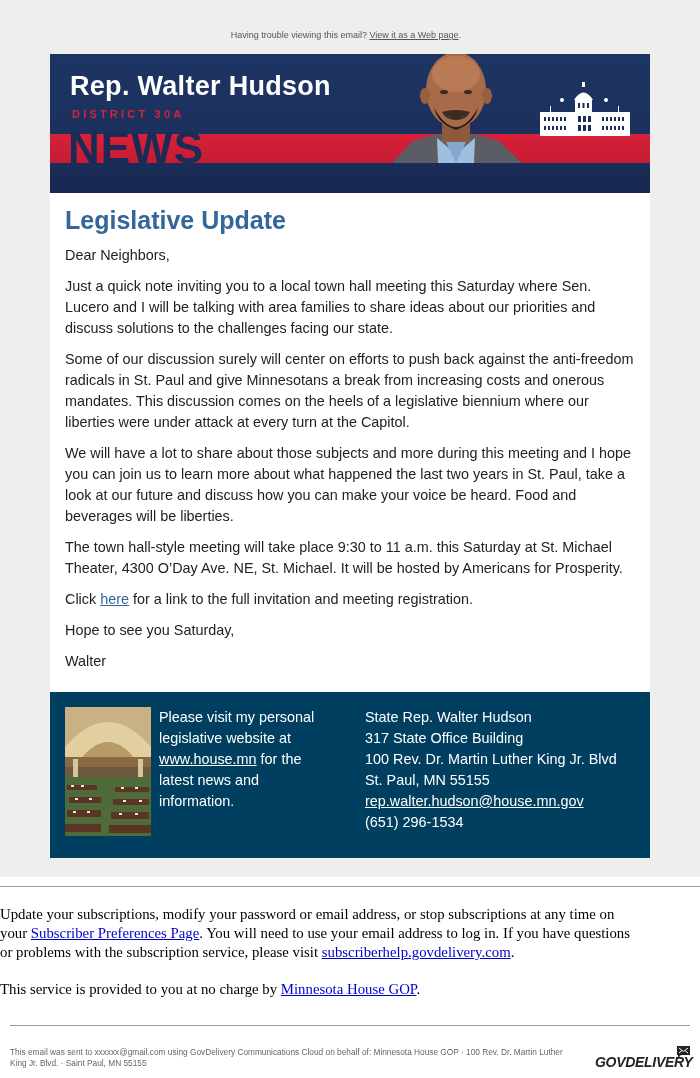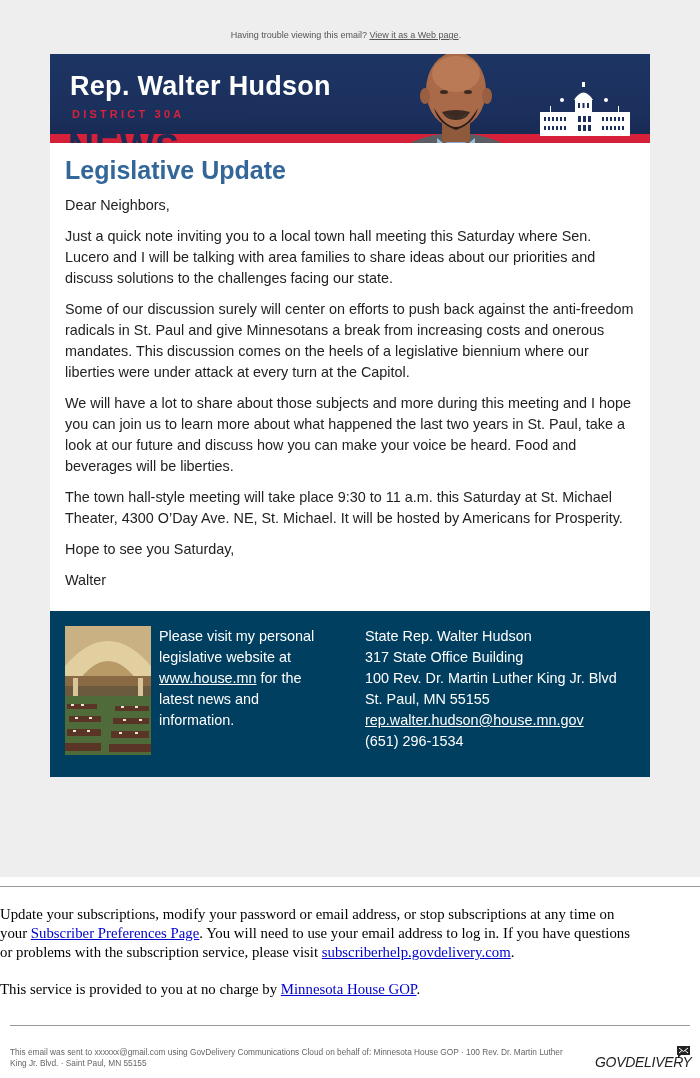--- a/index.html
+++ b/index.html
@@ -6,27 +6,27 @@
   html, body { width: 700px; height: 1078px; background: #ffffff; overflow: hidden; }
   body { font-family: "Liberation Sans", sans-serif; color: #222; }
 
   .outer { background: #eeeeee; width: 700px; height: 877px; position: relative; }
   .preheader { position: absolute; top: 30px; left: 0; width: 692px; text-align: center; font-size: 9px; color: #555; }
   .preheader a { color: #555; text-decoration: underline; }
 
   .card { position: absolute; top: 54px; left: 50px; width: 600px; background: #fff; }
 
   
-  .banner { position: relative; width: 600px; height: 89px; overflow: hidden;
+  .banner { position: relative; width: 600px; height: 139px; overflow: hidden;
             background: linear-gradient(180deg, #1d3563 0%, #1b2f5c 70%, #17284f 100%); }
   .banner .redband { position: absolute; left: 0; top: 80px; width: 600px; height: 29px;
                      background: linear-gradient(180deg, #d8213a 0%, #c41c33 100%); }
   .banner .rep-name { position: absolute; left: 20px; top: 17px; font-size: 27px; font-weight: bold; color: #ffffff; letter-spacing: 0.3px; }
   .banner .district { position: absolute; left: 22px; top: 54px; font-size: 11px; font-weight: bold; color: #d8213a; letter-spacing: 3.2px; }
-  .banner .news { position: absolute; left: 18px; top: 72px; font-size: 36px; font-weight: bold; color: #1b2b55; letter-spacing: 1px; line-height: 44px; text-decoration: underline; }
+  .banner .news { position: absolute; left: 18px; top: 72px; font-size: 44px; font-weight: bold; color: #1b2b55; letter-spacing: 1px; line-height: 44px; }
   .portrait { position: absolute; left: 332px; top: 0; width: 148px; height: 109px; }
   .capitol { position: absolute; left: 488px; top: 28px; width: 94px; height: 54px; }
 
   
   .content { padding: 12px 15px 20px 15px; }
   .headline { font-size: 25px; font-weight: bold; color: #336699; margin-bottom: 10px; line-height: 30px; }
   .content p { font-size: 14.4px; line-height: 21px; color: #222; margin-bottom: 10px; }
   .content a { color: #336699; text-decoration: underline; }
 
   
@@ -38,21 +38,21 @@
   .contact div { white-space: nowrap; }
 
   
   .hr1 { position: absolute; top: 886px; left: 0; width: 700px; height: 1px; background: #999; }
   .sub { position: absolute; top: 905px; left: 0; width: 640px; font-family: "Liberation Serif", serif; font-size: 14.8px; line-height: 19px; color: #000; }
   .sub a { color: #1a0dab; color: #0000cc; text-decoration: underline; }
   .sub p { margin-bottom: 18px; }
   .hr2 { position: absolute; top: 1025px; left: 10px; width: 680px; height: 1px; background: #999; }
   .legal { position: absolute; top: 1047px; left: 10px; width: 570px; font-size: 8.3px; line-height: 11px; color: #666; }
   .gd-logo { position: absolute; top: 1046px; left: 595px; width: 100px; height: 28px; }
-  .gd-logo .txt { position: absolute; left: 0; top: 8px; font-size: 14px; font-weight: normal; font-style: italic; color: #222; letter-spacing: -0.3px; }
+  .gd-logo .txt { position: absolute; left: 0; top: 8px; font-size: 14px; font-weight: bold; font-style: italic; color: #222; letter-spacing: -0.3px; }
   .gd-logo svg { position: absolute; left: 82px; top: 0; }
 </style>
 </head>
 <body>
 
 <div class="outer">
   <div class="preheader">
     <span>Having trouble viewing this email? </span><a href="#">View it as a Web page</a><span>.</span>
   </div>
 
@@ -126,20 +126,21 @@
       </svg>
     </div>
 
     <div class="content">
       <h1 class="headline">Legislative Update</h1>
       <p>Dear Neighbors,</p>
       <p>Just a quick note inviting you to a local town hall meeting this Saturday where Sen. Lucero and I will be talking with area families to share ideas about our priorities and discuss solutions to the challenges facing our state.</p>
       <p>Some of our discussion surely will center on efforts to push back against the anti-freedom radicals in St. Paul and give Minnesotans a break from increasing costs and onerous mandates. This discussion comes on the heels of a legislative biennium where our liberties were under attack at every turn at the Capitol.</p>
       <p>We will have a lot to share about those subjects and more during this meeting and I hope you can join us to learn more about what happened the last two years in St. Paul, take a look at our future and discuss how you can make your voice be heard. Food and beverages will be liberties.</p>
       <p>The town hall-style meeting will take place 9:30 to 11 a.m. this Saturday at St. Michael Theater, 4300 O’Day Ave. NE, St. Michael. It will be hosted by Americans for Prosperity.</p>
+      <p><span>Click </span><a href="#">here</a><span> for a link to the full invitation and meeting registration.</span></p>
       <p>Hope to see you Saturday,</p>
       <p style="margin-bottom:0">Walter</p>
     </div>
 
     <div class="infobox">
       <svg class="chamber" viewBox="0 0 86 129" xmlns="http://www.w3.org/2000/svg">
         <rect width="86" height="129" fill="#6b5a3e"></rect>
         <path d="M0 0 H86 V60 H0 Z" fill="#c9b184"></path>
         <path d="M0 40 Q43 -10 86 40 V60 H0 Z" fill="#e2cfa0"></path>
         <path d="M10 60 Q43 10 76 60 Z" fill="#b89a66"></path>

